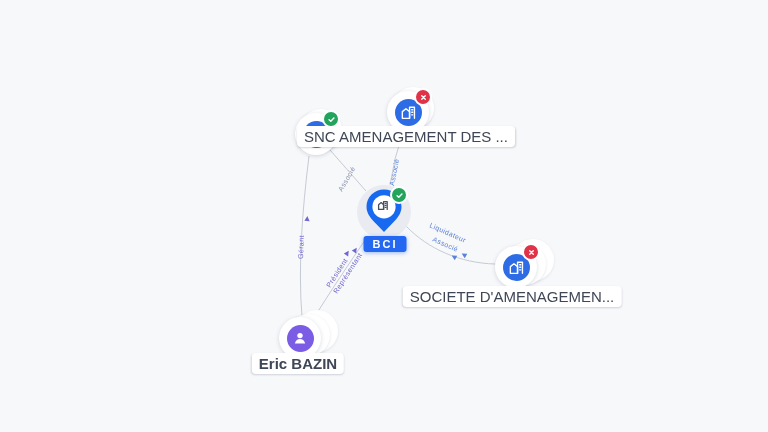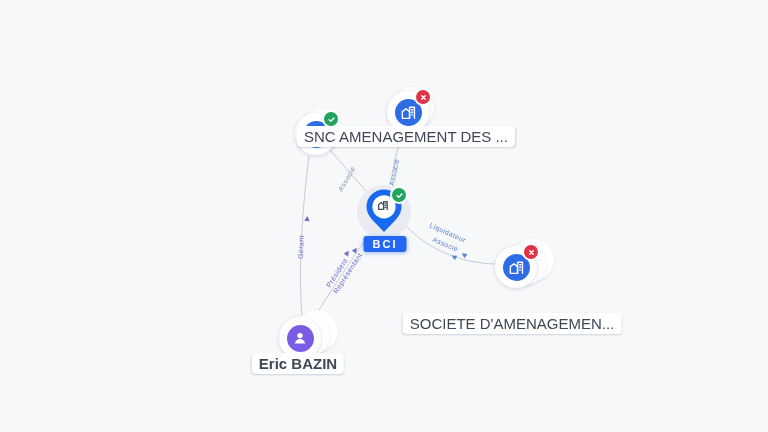--- a/index.html
+++ b/index.html
@@ -175,21 +175,21 @@
           <path d="M11 5.4 h1 M11 7.8 h1 M11 10.2 h1"></path>
         </svg>
       </div>
       <div class="badge cross">
         <svg width="9" height="9" viewBox="0 0 10 10" fill="none">
           <path d="M3 3 L7 7 M7 3 L3 7" stroke="#fff" stroke-width="1.5" stroke-linecap="round"></path>
         </svg>
       </div>
     </div>
   </div>
-  <div class="pill" style="left:512px;top:286px;margin-top:27px;">SOCIETE D'AMENAGEMEN...</div>
+  <div class="pill" style="left:512px;top:286px;">SOCIETE D'AMENAGEMEN...</div>
 
   <div class="node" style="left:300px;top:338px;">
     <div class="node-circle stack3">
       <div class="inner person">
         <svg width="16" height="16" viewBox="0 0 16 16" fill="currentColor">
           <circle cx="8" cy="5.6" r="2.7"></circle>
           <path d="M2.8 13.4 c.9-2.9 2.8-4.3 5.2-4.3 s4.3 1.4 5.2 4.3 z"></path>
         </svg>
       </div>
     </div>

